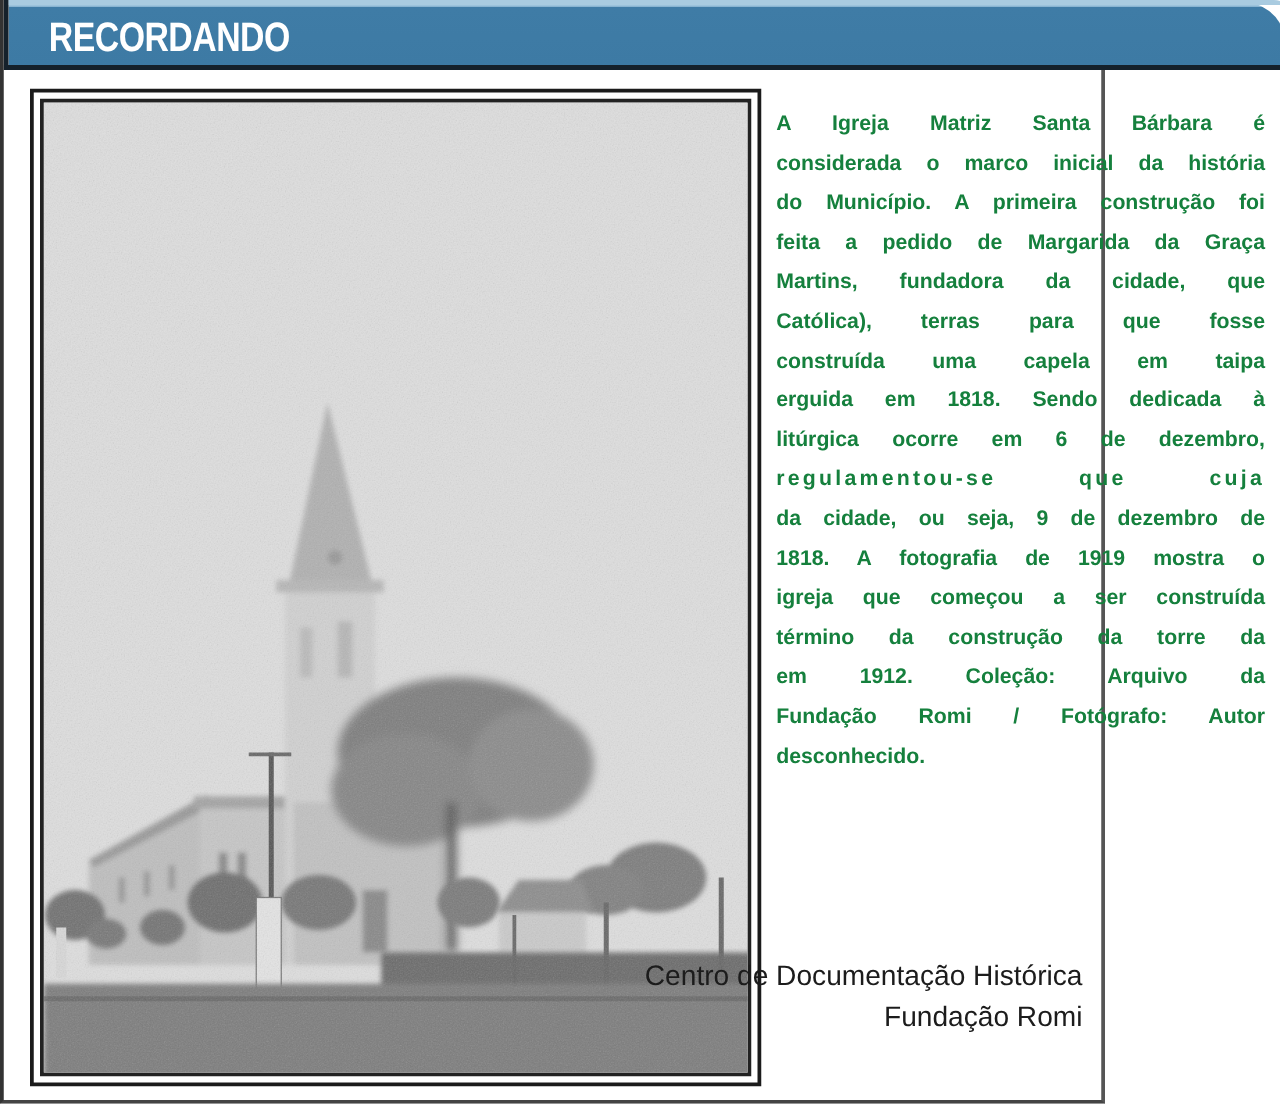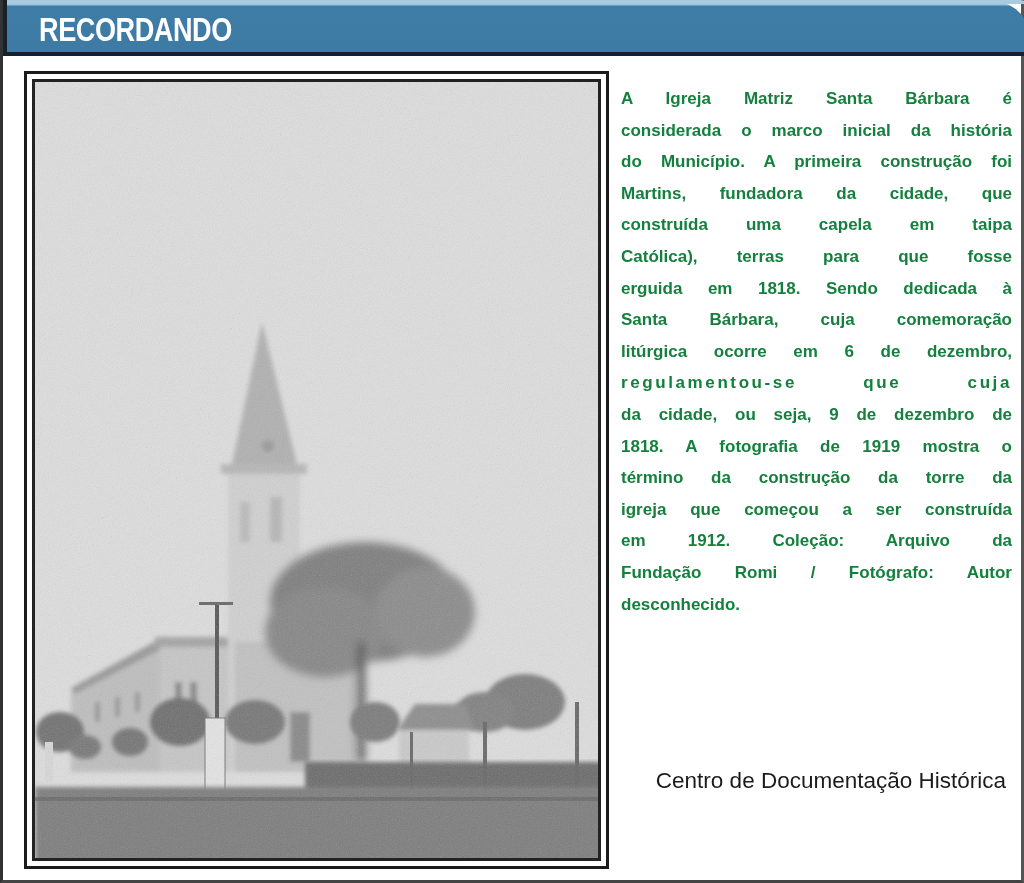--- a/index.html
+++ b/index.html
@@ -1,19 +1,19 @@
 <!DOCTYPE html>
 <html><head>
   <meta charset="utf-8">
   <style>
     html, body { margin: 0; padding: 0; background: #ffffff; }
     body { width: 1024px; height: 883px; position: relative; overflow: hidden; font-family: "Liberation Sans", sans-serif; }
 
     .page {
-      position: absolute; left: 0; top: 0; width: 1024px; height: 883px;
+      position: absolute; left: 0; top: 0; width: 884px; height: 883px;
       box-sizing: border-box;
       border-left: 3px solid #333;
       border-right: 3px solid #555;
       border-bottom: 3px solid #444;
       background: #fff;
     }
 
     .header {
       position: absolute; left: 0; top: 0; width: 1024px; height: 56px;
       background: linear-gradient(#9cc3dc 0px, #9cc3dc 5px, #3f7ca6 6px, #3d7aa4 100%);
@@ -154,33 +154,34 @@
         <rect x="0" y="715" width="570" height="4" fill="#5e5e5e" opacity="0.6"></rect>
         <rect x="0" y="0" width="570" height="782" filter="url(#noise)"></rect>
       </svg>
     </div>
   </div>
 
   <div class="article">
     <span class="line">A Igreja Matriz Santa Bárbara é</span>
     <span class="line">considerada o marco inicial da história</span>
     <span class="line">do Município. A primeira construção foi</span>
+    <span class="line">feita a pedido de Margarida da Graça</span>
     <span class="line">Martins, fundadora da cidade, que</span>
+    <span class="line">Católica), terras para que fosse</span>
     <span class="line">construída uma capela em taipa</span>
-    <span class="line">Católica), terras para que fosse</span>
     <span class="line">erguida em 1818. Sendo dedicada à</span>
-    <span class="line">Santa Bárbara, cuja comemoração</span>
     <span class="line">litúrgica ocorre em 6 de dezembro,</span>
     <span class="line spaced">regulamentou-se que cuja</span>
     <span class="line">da cidade, ou seja, 9 de dezembro de</span>
     <span class="line">1818. A fotografia de 1919 mostra o</span>
+    <span class="line">igreja que começou a ser construída</span>
     <span class="line">término da construção da torre da</span>
-    <span class="line">igreja que começou a ser construída</span>
     <span class="line">em 1912. Coleção: Arquivo da</span>
     <span class="line">Fundação Romi / Fotógrafo: Autor</span>
     <span class="line last">desconhecido.</span>
   </div>
 
   <div class="credits">
     <div>Centro de Documentação Histórica</div>
+    <div>Fundação Romi</div>
   </div>
 
 </div>
 
 </body></html>

